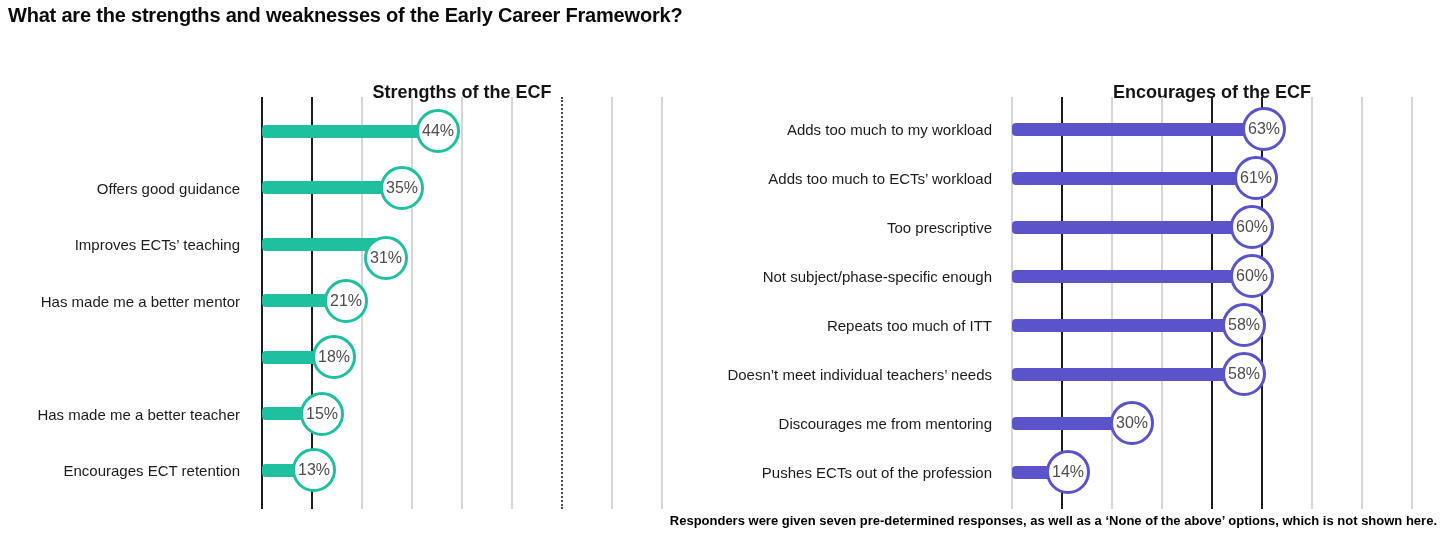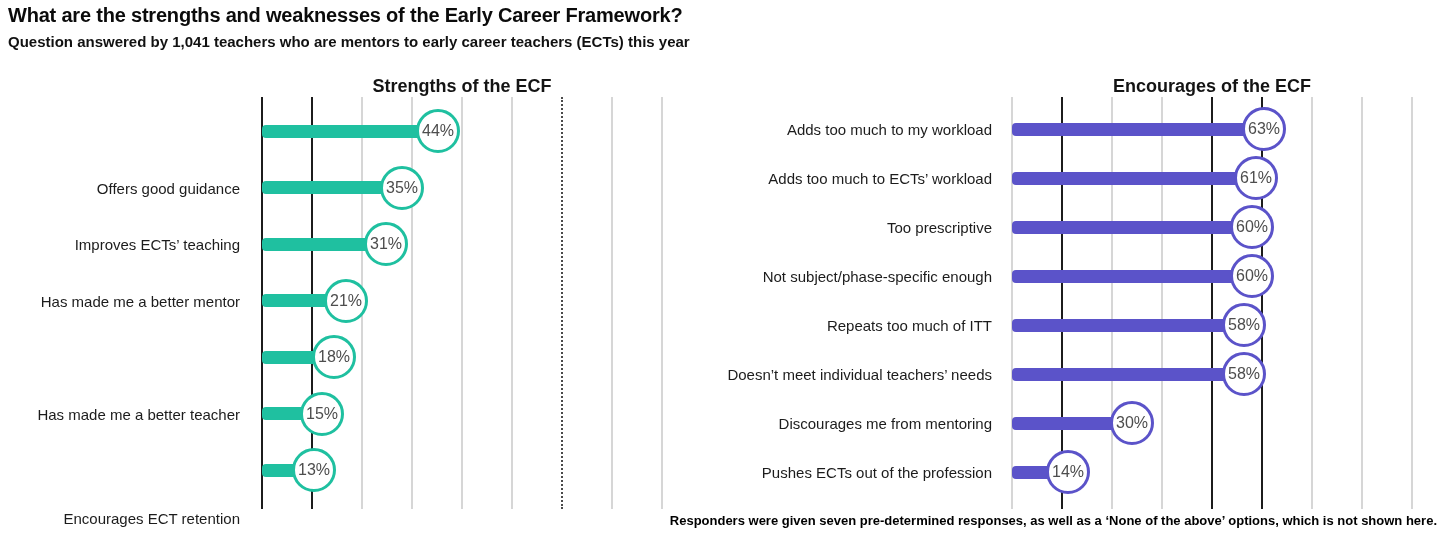--- a/index.html
+++ b/index.html
@@ -2,21 +2,21 @@
 <html><head>
 <meta charset="utf-8">
 <style>
   html,body{margin:0;padding:0;background:#fff;}
   body{width:1440px;height:540px;font-family:"Liberation Sans",sans-serif;}
   .canvas{position:relative;width:1440px;height:540px;background:#fff;overflow:hidden;}
 
   .main-title{position:absolute;left:8px;top:4px;font-size:20px;font-weight:800;color:#0b0b0b;letter-spacing:-0.2px;}
   .sub-title{position:absolute;left:8px;top:33px;font-size:15px;font-weight:700;color:#111;}
 
-  .chart-title{position:absolute;top:76px;font-size:18px;font-weight:800;color:#141414;text-align:center;width:400px;}
+  .chart-title{position:absolute;top:82px;font-size:18px;font-weight:800;color:#141414;text-align:center;width:400px;}
   .chart-title.left{left:262px;}
   .chart-title.right{left:1012px;}
 
   .plot{position:absolute;top:97px;width:400px;height:412px;}
   .plot.left{left:262px;}
   .plot.right{left:1012px;}
 
   .gridline{position:absolute;top:0;bottom:0;width:2px;}
   .gridline.light{background:#d6d6d6;}
   .gridline.dark{background:#1c1c1c;}
@@ -33,48 +33,47 @@
   .cat-label{position:absolute;right:10px;white-space:nowrap;font-size:15px;color:#1c1c1c;
     transform:translateY(-50%);}
 
   .footer-note{position:absolute;right:3px;top:513px;font-size:13px;font-weight:700;color:#000;text-align:right;width:900px;}
 </style>
 </head>
 <body>
 
 <div class="canvas">
   <div class="main-title">What are the strengths and weaknesses of the Early Career Framework?</div>
-  <div class="sub-title">Question answered by 1,041 teachers who are mentors to early career teachers (ECTs) this year</div>
 
   <div class="chart-title left">Strengths of the ECF</div>
   <div class="chart-title right">Encourages of the ECF</div>
 
   <div class="label-col left" id="labels-0">
       <div class="cat-label" style="top: 90.5px;">Offers good guidance</div>
       <div class="cat-label" style="top: 147px;">Improves ECTs’ teaching</div>
       <div class="cat-label" style="top: 203.5px; text-align: right;">Has made me a better mentor</div>
       <div class="cat-label" style="top: 316.5px;">Has made me a better teacher</div>
-      <div class="cat-label" style="top: 373px; margin-top: 48px;">Encourages ECT retention</div>
+      <div class="cat-label" style="top: 373px;">Encourages ECT retention</div>
     </div>
   <div class="plot left" id="plot-0">
       <div class="gridline dark" style="left: -1px;"></div>
       <div class="gridline dark" style="left: 49px;"></div>
       <div class="gridline light" style="left: 99px;"></div>
       <div class="gridline light" style="left: 149px;"></div>
       <div class="gridline light" style="left: 199px;"></div>
       <div class="gridline light" style="left: 249px;"></div>
       <div class="gridline dotted" style="left: 299px;"></div>
       <div class="gridline light" style="left: 349px;"></div>
       <div class="gridline light" style="left: 399px;"></div>
       <div class="bar" style="left: 0px; top: 27.5px; width: 176px; background: rgb(31, 192, 160);"></div>
       <div class="value-circle" style="left: 154px; top: 12px; border: 3px solid rgb(31, 192, 160);">44%</div>
       <div class="bar" style="left: 0px; top: 84px; width: 140px; background: rgb(31, 192, 160);"></div>
       <div class="value-circle" style="left: 118px; top: 68.5px; border: 3px solid rgb(31, 192, 160);">35%</div>
       <div class="bar" style="left: 0px; top: 140.5px; width: 124px; background: rgb(31, 192, 160);"></div>
-      <div class="value-circle" style="left: 102px; top: 125px; border: 3px solid rgb(31, 192, 160);">31%</div>
+      <div class="value-circle" style="left: 102px; top: 139px; border: 3px solid rgb(31, 192, 160);">31%</div>
       <div class="bar" style="left: 0px; top: 197px; width: 84px; background: rgb(31, 192, 160);"></div>
       <div class="value-circle" style="left: 62px; top: 181.5px; border: 3px solid rgb(31, 192, 160);">21%</div>
       <div class="bar" style="left: 0px; top: 253.5px; width: 72px; background: rgb(31, 192, 160);"></div>
       <div class="value-circle" style="left: 50px; top: 238px; border: 3px solid rgb(31, 192, 160);">18%</div>
       <div class="bar" style="left: 0px; top: 310px; width: 60px; background: rgb(31, 192, 160);"></div>
       <div class="value-circle" style="left: 38px; top: 294.5px; border: 3px solid rgb(31, 192, 160);">15%</div>
       <div class="bar" style="left: 0px; top: 366.5px; width: 52px; background: rgb(31, 192, 160);"></div>
       <div class="value-circle" style="left: 30px; top: 351px; border: 3px solid rgb(31, 192, 160);">13%</div>
     </div>
 

